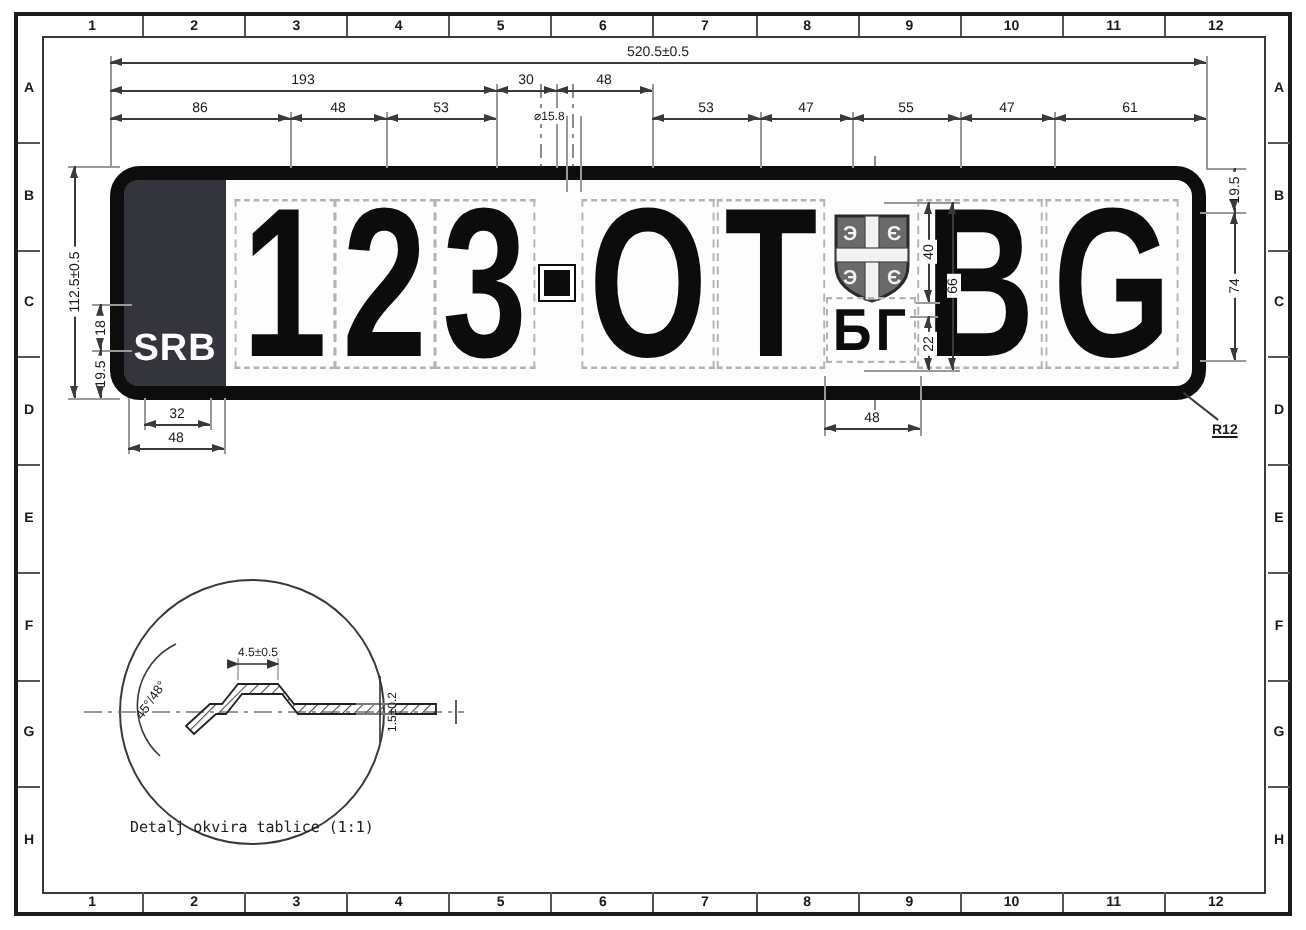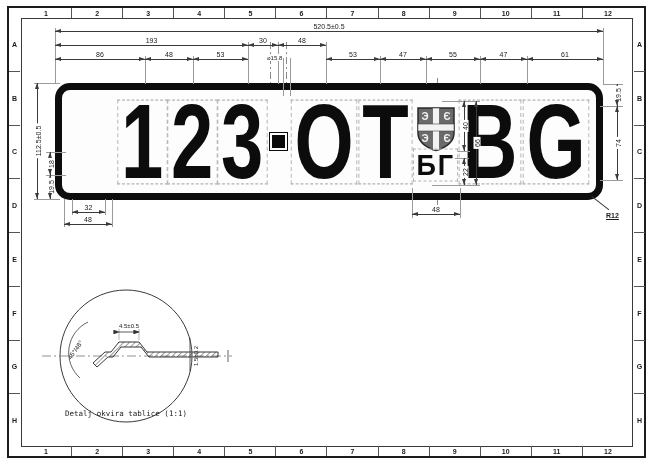--- a/index.html
+++ b/index.html
@@ -115,20 +115,23 @@
   </div>
 
   <div class="dashh" style="left:60px;top:141px;width:540px;"></div>
   <div class="dashh" style="left:110px;top:101px;width:485px;opacity:.55;"></div>
   <div class="dashh" style="left:110px;top:184px;width:485px;opacity:.55;"></div>
   <div class="dashv" style="left:286px;top:42px;height:160px;"></div>
   <div class="dashv" style="left:437px;top:78px;height:132px;"></div>
   <div class="dashv" style="left:270px;top:42px;height:44px;"></div>
 
   <div class="plate">
+    <div class="band">
+      <span class="band-label">SRB</span>
+    </div>
     <div class="chars">
       <span class="char">1</span>
       <span class="char">2</span>
       <span class="char">3</span>
       <span class="sep"></span>
       <span class="char">O</span>
       <span class="char">T</span>
       <span class="emblem">
         <svg width="40" height="46" viewBox="0 0 40 46">
           <path d="M2 2 H38 V27 Q38 39 20 44.5 Q2 39 2 27 Z" fill="#6a6a6a" stroke="#2a2a2a" stroke-width="1.5"></path>

